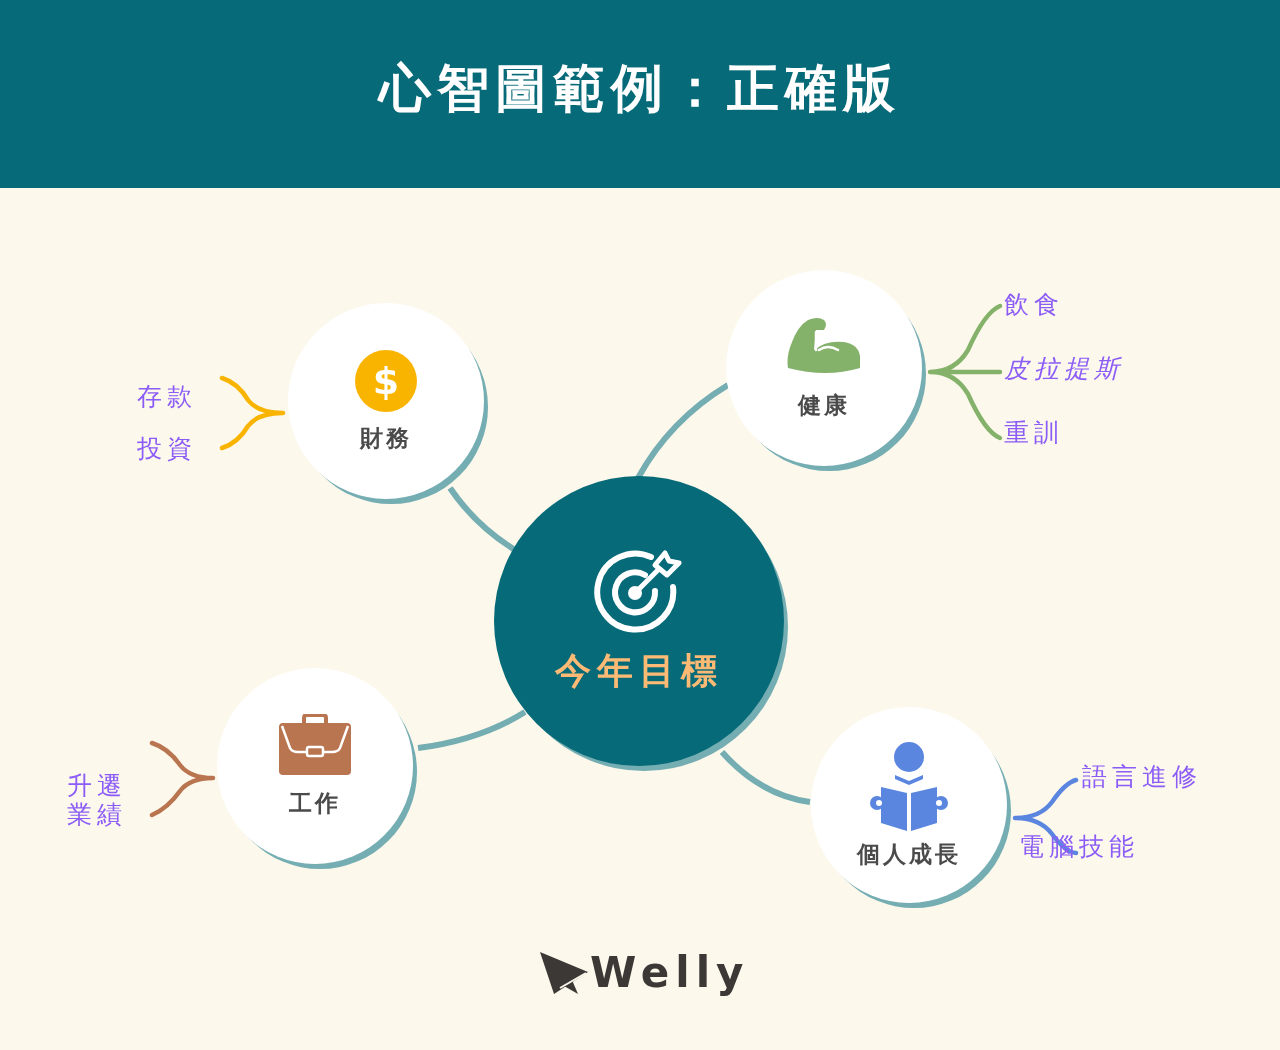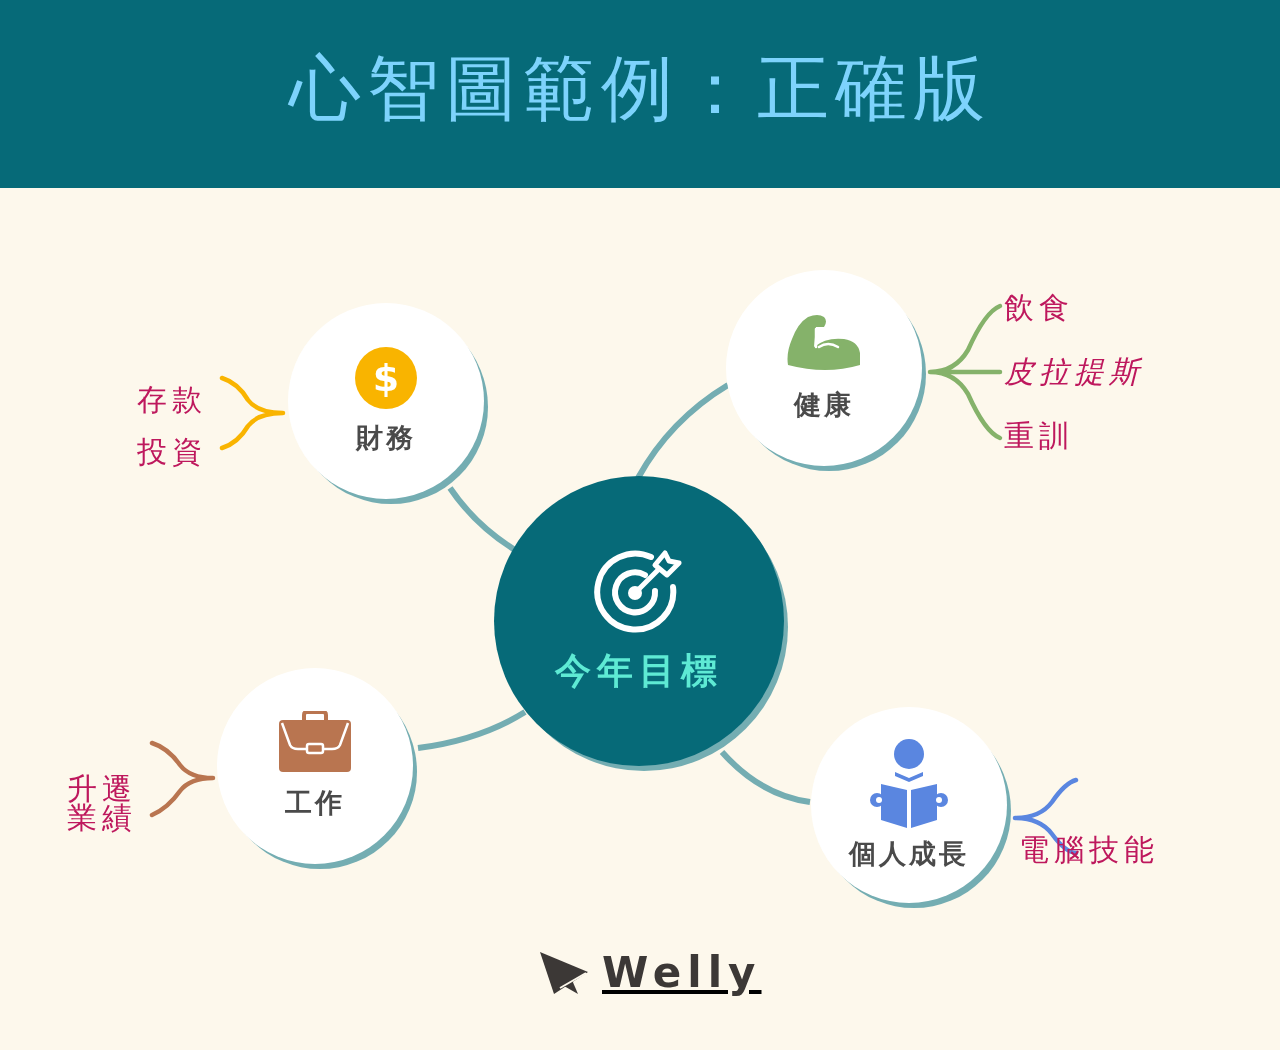--- a/index.html
+++ b/index.html
@@ -7,47 +7,47 @@
       width: 1280px; height: 1050px; overflow: hidden;
       background: #fdf8ec;
       font-family: "DejaVu Sans", "Liberation Sans", sans-serif;
     }
     .header {
       position: absolute; left: 0; top: 0; width: 1280px; height: 188px;
       background: #066a78;
       display: flex; align-items: center; justify-content: center;
     }
     .header h1 {
-      color: #7dd3fc; font-size: 72px; font-weight: normal; letter-spacing: 6px;
+      color: #ffffff; font-size: 52px; font-weight: bold; letter-spacing: 6px;
       margin-top: -10px;
     }
     .canvas { position: absolute; left: 0; top: 0; width: 1280px; height: 1050px; }
     svg.lines { position: absolute; left: 0; top: 0; }
     .node {
       position: absolute; border-radius: 50%; background: #ffffff;
       box-shadow: 5px 6px 0 -1px #74adb2;
       display: flex; flex-direction: column; align-items: center; justify-content: center;
     }
     .node .label {
-      font-size: 27px; font-weight: bold; color: #4a4a4a; letter-spacing: 3px;
+      font-size: 23px; font-weight: bold; color: #4a4a4a; letter-spacing: 3px;
     }
     .center {
       position: absolute; left: 494px; top: 476px; width: 290px; height: 290px;
       border-radius: 50%; background: #066a78;
       box-shadow: 5px 6px 0 -1px #74adb2;
       display: flex; flex-direction: column; align-items: center; justify-content: center;
     }
     .center .label {
-      color: #5eead4; font-size: 36px; font-weight: bold; letter-spacing: 6px; margin-top: 14px;
+      color: #fdba74; font-size: 36px; font-weight: bold; letter-spacing: 6px; margin-top: 14px;
     }
     .leaf {
-      position: absolute; font-size: 30px; color: #be185d; letter-spacing: 5px; white-space: nowrap;
+      position: absolute; font-size: 25px; color: #8b5cf6; letter-spacing: 5px; white-space: nowrap;
     }
     .brand {
-      position: absolute; left: 538px; top: 948px; display: flex; align-items: center; gap: 12px; text-decoration: underline;
+      position: absolute; left: 538px; top: 948px; display: flex; align-items: center; 
     }
     .brand .name {
       font-size: 42px; font-weight: bold; color: #3c3836; letter-spacing: 6px;
     }
   </style>
 </head>
 <body>
 
 <div class="header">
   <h1>心智圖範例：正確版</h1>
@@ -124,20 +124,21 @@
   <span class="leaf" style="left:137px;top:380px;">存款</span>
   <span class="leaf" style="left:137px;top:432px;">投資</span>
 
   <span class="leaf" style="left:1004px;top:288px;">飲食</span>
   <span class="leaf" style="left:1004px;top:352px;font-style:italic;">皮拉提斯</span>
   <span class="leaf" style="left:1004px;top:416px;">重訓</span>
 
   <span class="leaf" style="left:67px;top:726px;margin-top:43px;">升遷</span>
   <span class="leaf" style="left:67px;top:798px;">業績</span>
 
+  <span class="leaf" style="left:1082px;top:760px;">語言進修</span>
   <span class="leaf" style="left:1019px;top:830px;">電腦技能</span>
 
   <div class="brand">
     <svg width="52" height="46" viewBox="0 0 52 46">
       <path d="M2,2 L50,22 L16,44 Z" fill="#3c3836"></path>
       <path d="M34,30 L40,44 L26,36 Z" fill="#3c3836"></path>
       <line x1="48" y1="23" x2="22" y2="38" stroke="#fdf8ec" stroke-width="2"></line>
     </svg>
     <span class="name">Welly</span>
   </div>

